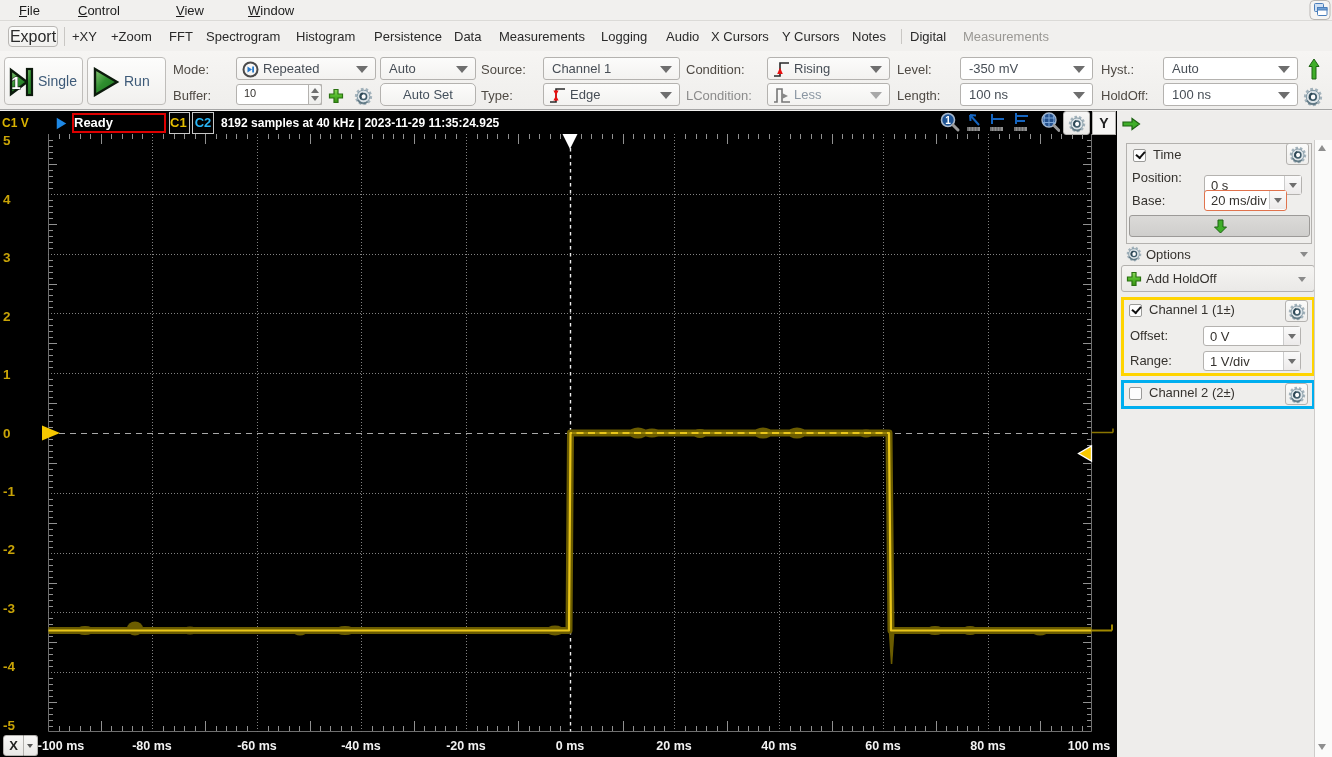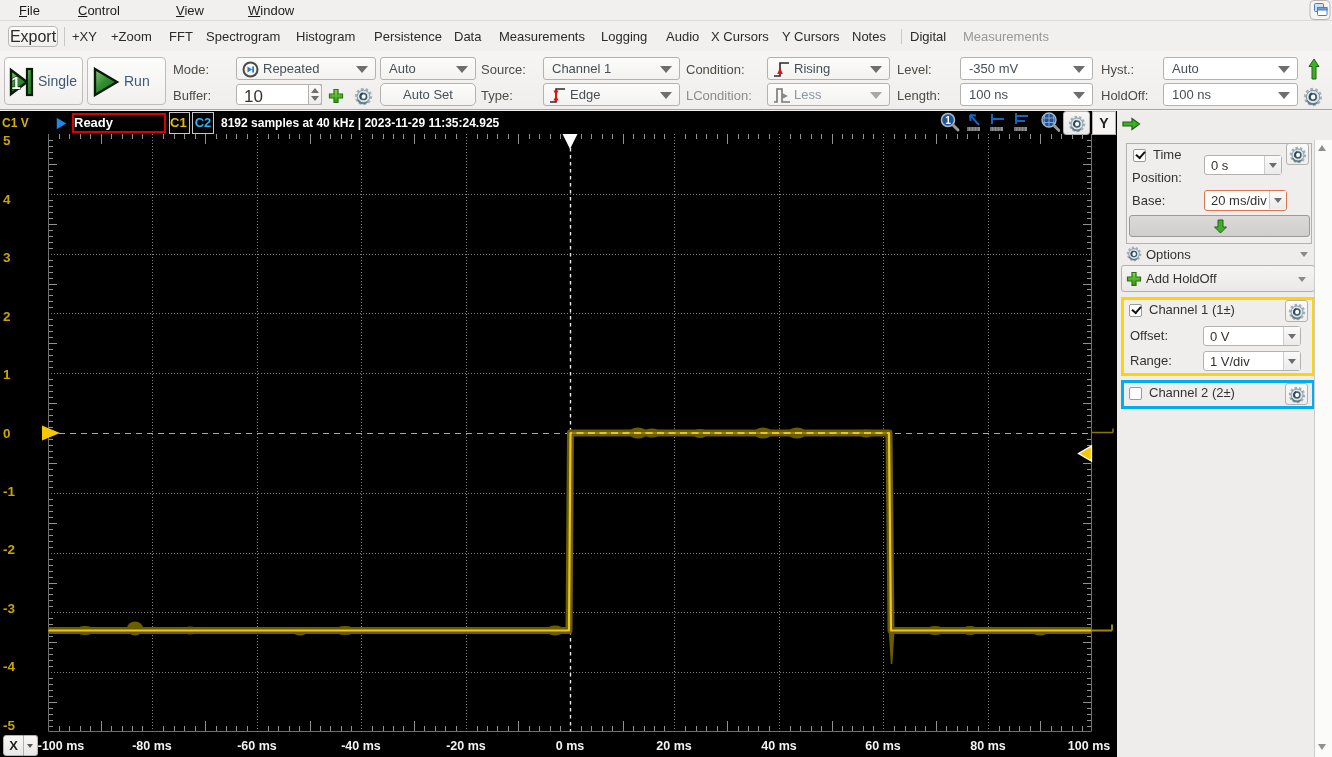--- a/index.html
+++ b/index.html
@@ -140,21 +140,21 @@
 <span class="tlabel" style="left:1101px;top:37px">HoldOff:</span>
 <div class="combo" style="left:1163px;top:6px;width:135px;background:#fff">
       <span class="ct">Auto</span>
       <span class="darr"></span>
     </div>
 <div class="combo" style="left:1163px;top:32px;width:135px;background:#fff">
       <span class="ct">100 ns</span>
       <span class="darr"></span>
     </div>
 
-<div class="abs" style="left:236px;top:33px;width:86px;height:21px;border:1px solid #b4b2af;border-radius:3px 0 0 3px;background:#fff;font-size:17px;color:#35322e">
+<div class="abs" style="left:236px;top:33px;width:86px;height:21px;border:1px solid #b4b2af;border-radius:3px 0 0 3px;background:#fff;font-size:11px;color:#35322e">
       <span class="abs" style="left:7px;top:2px">10</span>
     </div>
 <div class="abs" style="left:308px;top:33px;width:14px;height:21px;border:1px solid #b4b2af;border-radius:0 3px 3px 0;background:linear-gradient(#fafaf9,#ededeb)">
 <span class="abs" style="left:2px;top:3px;width:0;height:0;border-left:4px solid transparent;border-right:4px solid transparent;border-bottom:5px solid #6e6e6e"></span>
 <span class="abs" style="left:2px;top:11px;width:0;height:0;border-left:4px solid transparent;border-right:4px solid transparent;border-top:5px solid #6e6e6e"></span>
 </div>
 <svg class="abs" style="left:328px;top:37px" width="16" height="16" viewBox="0 0 16 16">
       <use href="#plus16"></use>
     </svg>
 <svg class="abs" style="left:354px;top:36px" width="19" height="19" viewBox="0 0 18 18">
@@ -270,21 +270,21 @@
 
 <div class="abs" style="left:9px;top:32px;width:186px;height:101px;border:1px solid #b3b1ae;background:#efeeec">
 <span class="cb check" style="left:6px;top:5px"></span>
 <span class="abs" style="left:26px;top:3px">Time</span>
 <div class="gearbtn" style="left:159px;top:-1px">
         <svg class="abs" style="left:2px;top:2px" width="18" height="18" viewBox="0 0 18 18">
           <use href="#gear18"></use>
         </svg>
       </div>
 <span class="abs" style="left:5px;top:26px">Position:</span>
-<div class="pcombo" style="left:77px;top:11px;width:78px">
+<div class="pcombo" style="left:77px;top:31px;width:98px">
         <span class="ct">0 s</span>
         <span class="dd"></span>
       </div>
 <span class="abs" style="left:5px;top:49px">Base:</span>
 <div class="pcombo" style="left:77px;top:46px;width:83px;height:21px;border-color:#e0734d">
         <span class="ct">20 ms/div</span>
         <span class="dd"></span>
       </div>
 <div class="abs" style="left:2px;top:71px;width:181px;height:22px;border:1px solid #9c9a98;border-radius:3px;background:linear-gradient(#dbdad8,#cfcecc)">
 <svg class="abs" style="left:84px;top:3px" width="13" height="15" viewBox="0 0 13 15">

